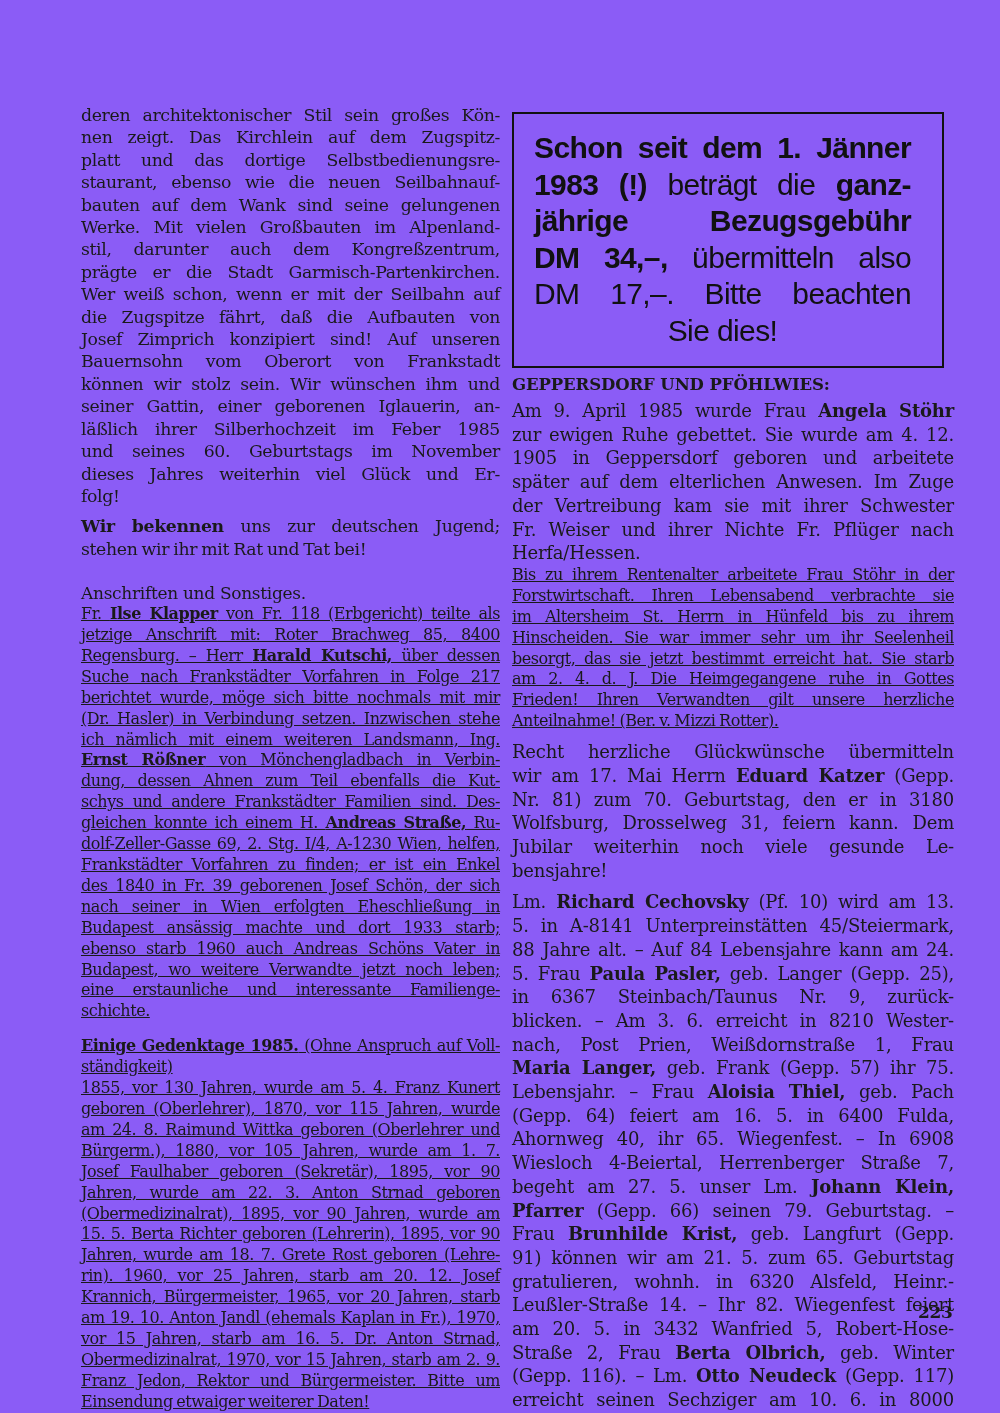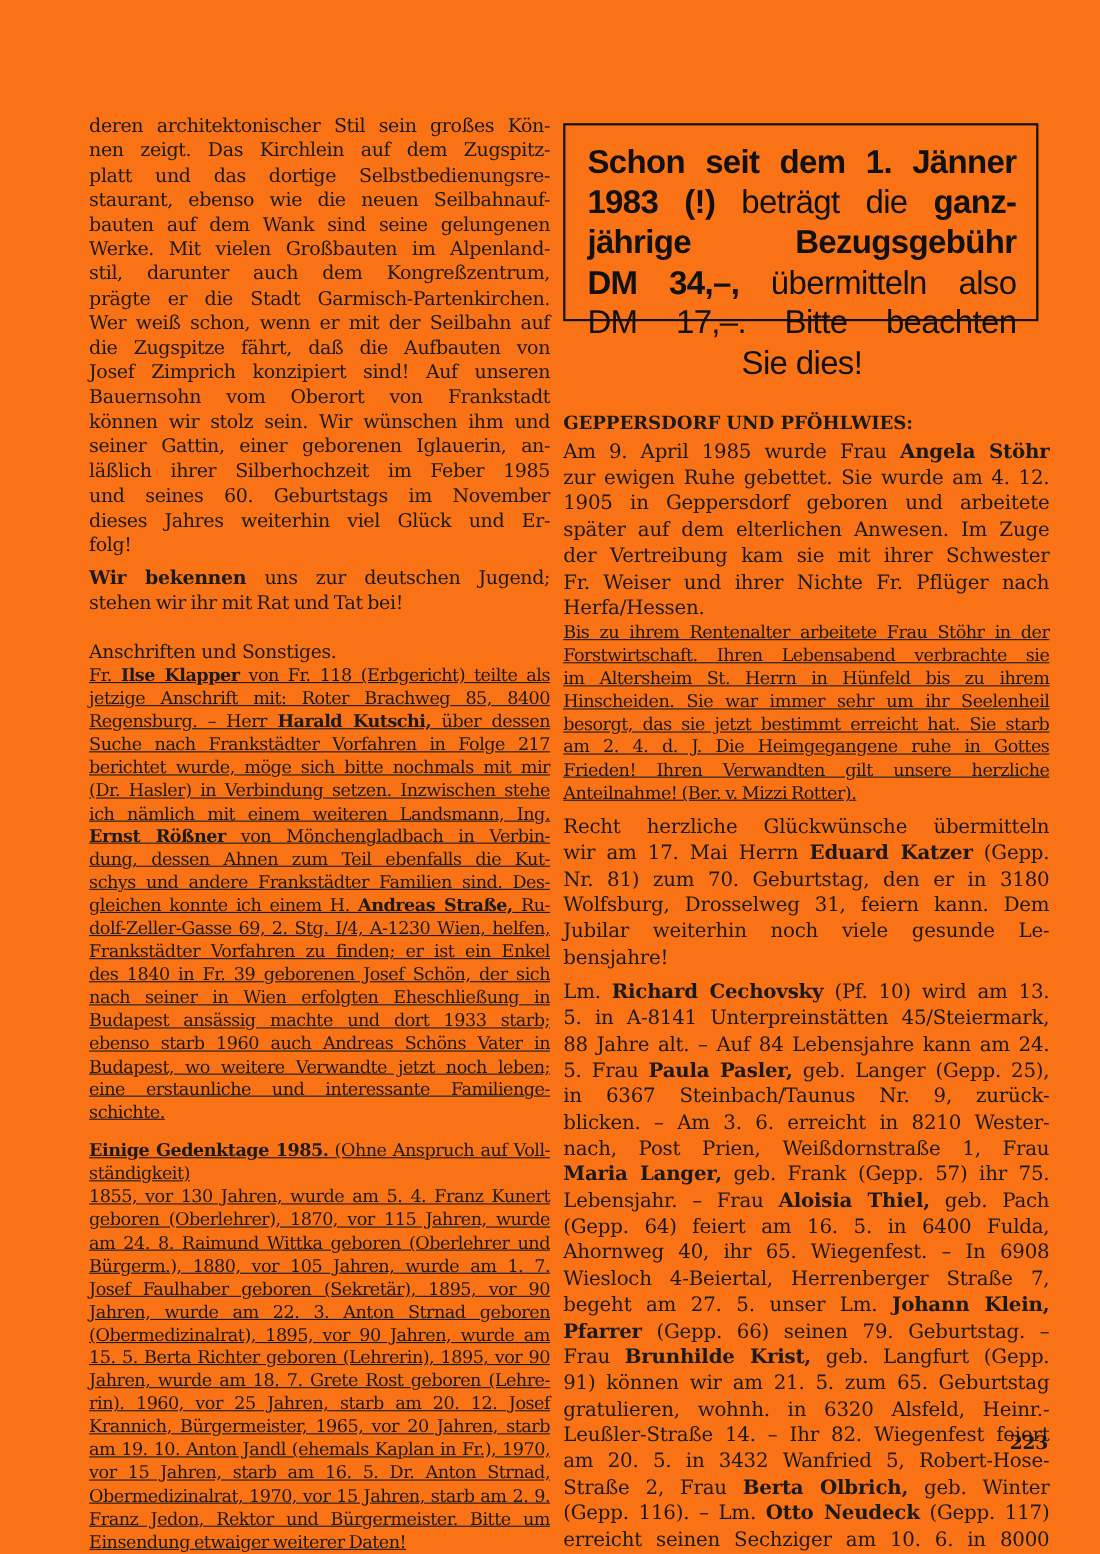--- a/index.html
+++ b/index.html
@@ -1,37 +1,37 @@
 <!DOCTYPE html>
 <html><head>
 <meta charset="utf-8">
 <style>
   html, body { margin: 0; padding: 0; background: #ffffff; }
   body { width: 1000px; height: 1413px; position: relative; overflow: hidden; color: #1a1a1a; }
-  .page { position: absolute; left: 0; top: 0; width: 1000px; height: 1413px; background: #f97316; }
+  .page { position: absolute; left: 0; top: 0; width: 1000px; height: 1413px; background: #8b5cf6; }
   .col { position: absolute; font-family: "DejaVu Serif", serif; }
   .col-left { left: 81px; top: 104px; width: 419px; }
   .col-right { left: 512px; top: 104px; width: 442px; }
   .line {
     display: block; white-space: nowrap; text-align: justify; text-align-last: justify;
     font-size: 17.3px; line-height: 22.4px; letter-spacing: -0.35px; word-spacing: -1px;
     overflow: visible;
   }
   .line.last { text-align-last: left; }
   .line.small { font-size: 16px; line-height: 20.9px; letter-spacing: -0.45px; text-decoration: underline; }
   .line.big { font-size: 18px; line-height: 23.7px; letter-spacing: -0.2px; }
   .line.center { text-align: center; text-align-last: center; }
   .gap { display: block; height: 8px; }
   .gap-lg { display: block; height: 14px; }
   b, .b { font-weight: bold; }
   .head { font-weight: normal; font-size: 17px; line-height: 22px; letter-spacing: -0.3px; display: block; }
   .head-caps { font-weight: bold; font-size: 16.5px; line-height: 22px; letter-spacing: -0.1px; display: block; }
   .notice {
-    position: absolute; left: 512px; top: 112px; width: 432px; height: 180px;
-    border: 2px solid #111; box-sizing: border-box; padding: 16px 18px 0 20px;
+    position: absolute; left: 512px; top: 112px; width: 432px; height: 256px;
+    border: 2px solid #111; box-sizing: border-box; padding: 16px 31px 0 20px;
     font-family: "Liberation Sans", sans-serif; font-size: 30px; line-height: 36.5px; letter-spacing: -0.6px;
     color: #111;
   }
   .notice .line { font-size: 30px; line-height: 36.5px; letter-spacing: -0.6px; word-spacing: 0; }
   .page-number {
     position: absolute; left: 918px; top: 1302px; font-family: "DejaVu Serif", serif;
     font-weight: bold; font-size: 17px; letter-spacing: -0.3px;
   }
 </style>
 </head>

